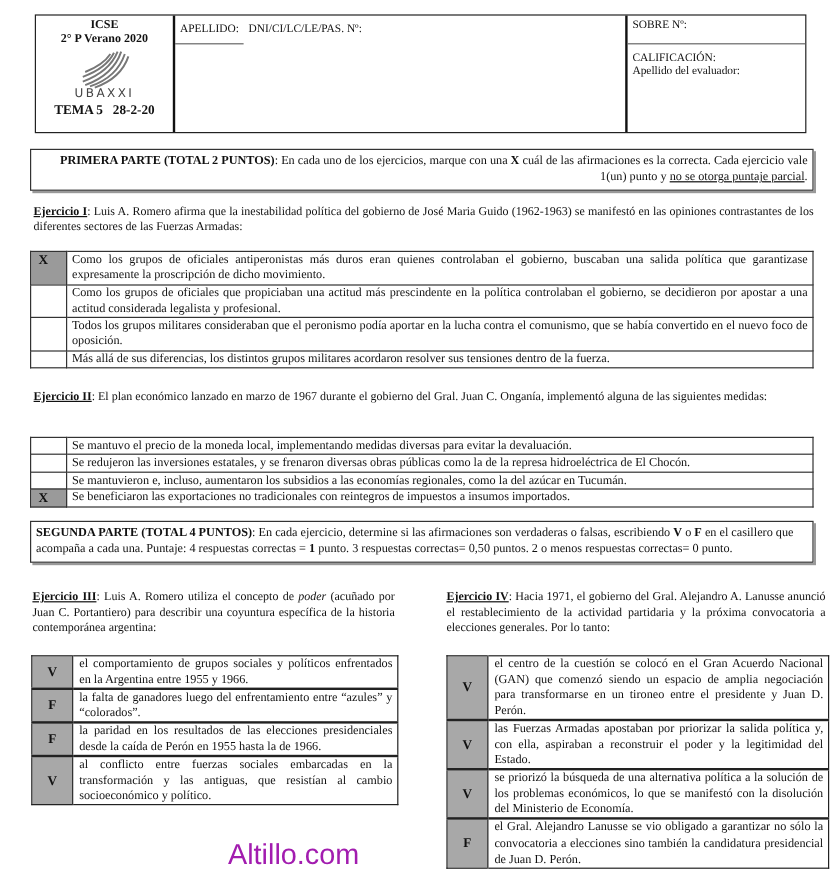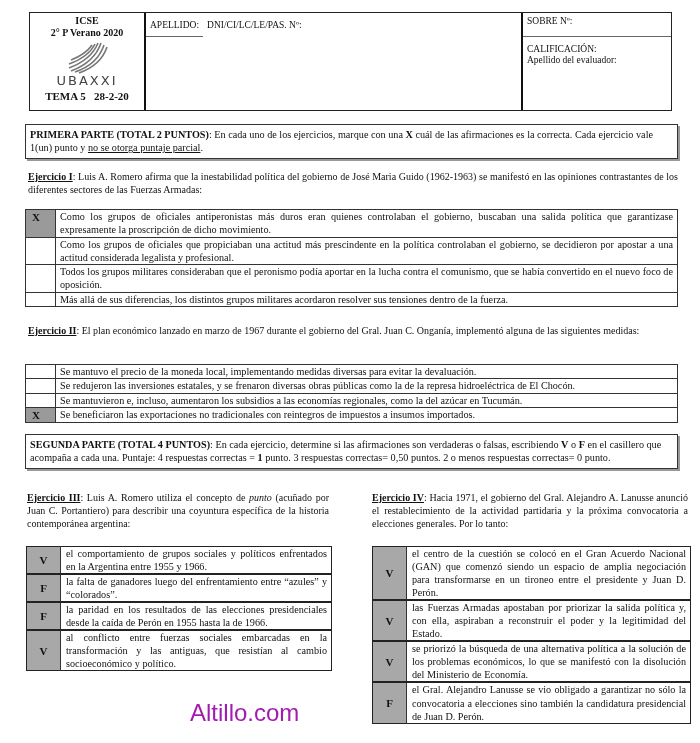--- a/index.html
+++ b/index.html
@@ -13,21 +13,21 @@
   .hdr .mid .row { border-bottom: 1px solid #666; padding: 6px 4px; font-size: 9.5px; }
   .hdr .mid .row.r1 { height: 24px; }
   .hdr .mid .row.r2 { height: 24px; }
   .hdr .mid .row.r3 { flex: 1; border-bottom: none; }
   .hdr .right { width: 150px; border-left: 2px solid #111; display: flex; flex-direction: column; }
   .hdr .right .row { border-bottom: 1px solid #666; padding: 2px 4px; font-size: 9.5px; }
   .hdr .right .row.r1 { height: 24px; }
   .hdr .right .row.r2 { height: 24px; padding-top: 5px; }
   .hdr .right .row.r3 { flex: 1; border-bottom: none; padding-top: 7px; line-height: 1.2; }
   .logo-svg { display: block; margin: 2px auto 0; }
-  .ubaxxi { font-family: "DejaVu Sans", sans-serif; font-size: 13px; letter-spacing: 2px; color: #444; font-weight: normal; margin-top: -2px; }
+  .ubaxxi { font-family: "DejaVu Sans", sans-serif; font-size: 10px; letter-spacing: 2px; color: #444; font-weight: normal; margin-top: -2px; }
   .tema { font-size: 11px; margin-top: 1px; }
 
   
   .ibox { position: absolute; left: 25px; width: 653px; border: 1.5px solid #333; padding: 3px 4px; font-size: 10.2px; box-shadow: 2px 2px 0 #999; }
   .ibox b { font-weight: bold; }
   .u { text-decoration: underline; }
 
   .para { position: absolute; left: 28px; width: 650px; text-align: justify; font-size: 10px; }
   .para .ej { font-weight: bold; text-decoration: underline; }
 
@@ -73,21 +73,21 @@
   </div>
   <div class="right">
     <div class="row r1"><span>SOBRE Nº:</span></div>
     <div class="row r3">
       <div>CALIFICACIÓN:</div>
       <div>Apellido del evaluador:</div>
     </div>
   </div>
 </div>
 
-<div class="ibox" style="top:124px;">
+<div class="ibox" style="top:124px;text-align:right;">
   <b>PRIMERA PARTE (TOTAL 2 PUNTOS)</b><span>: En cada uno de los ejercicios, marque con una </span><b>X</b><span> cuál de las afirmaciones es la correcta. Cada ejercicio vale 1(un) punto y </span><span class="u">no se otorga puntaje parcial</span><span>.</span>
 </div>
 
 <div class="para" style="top:170px;">
   <span class="ej">Ejercicio I</span><span>: Luis A. Romero afirma que la inestabilidad política del gobierno de José Maria Guido (1962-1963) se manifestó en las opiniones contrastantes de los diferentes sectores de las Fuerzas Armadas:</span>
 </div>
 <table class="choices" id="ej1" style="top:209px;">
     <tbody>
       <tr>
         <td class="mark sel">X</td>
@@ -130,21 +130,21 @@
         <td>Se beneficiaron las exportaciones no tradicionales con reintegros de impuestos a insumos importados.</td>
       </tr>
     </tbody>
   </table>
 
 <div class="ibox" style="top:434px;">
   <b>SEGUNDA PARTE (TOTAL 4 PUNTOS)</b><span>: En cada ejercicio, determine si las afirmaciones son verdaderas o falsas, escribiendo </span><b>V</b><span> o </span><b>F</b><span> en el casillero que acompaña a cada una. Puntaje: 4 respuestas correctas = </span><b>1</b><span> punto. 3 respuestas correctas= 0,50 puntos. 2 o menos respuestas correctas= 0 punto.</span>
 </div>
 
 <div class="para" style="top:491px; left:27px; width:302px;">
-  <span class="ej">Ejercicio III</span><span>: Luis A. Romero utiliza el concepto de </span><i>punto</i><span> (acuñado por Juan C. Portantiero) para describir una coyuntura específica de la historia contemporánea argentina:</span>
+  <span class="ej">Ejercicio III</span><span>: Luis A. Romero utiliza el concepto de </span><i>poder</i><span> (acuñado por Juan C. Portantiero) para describir una coyuntura específica de la historia contemporánea argentina:</span>
 </div>
 <table class="vf" id="ej3" style="left:26px; top:546px; width:306px;">
     <tbody>
       <tr>
         <td class="ans">V</td>
         <td>el comportamiento de grupos sociales y políticos enfrentados en la Argentina entre 1955 y 1966.</td>
       </tr>
       <tr>
         <td class="ans">F</td>
         <td>la falta de ganadores luego del enfrentamiento entre “azules” y “colorados”.</td>

